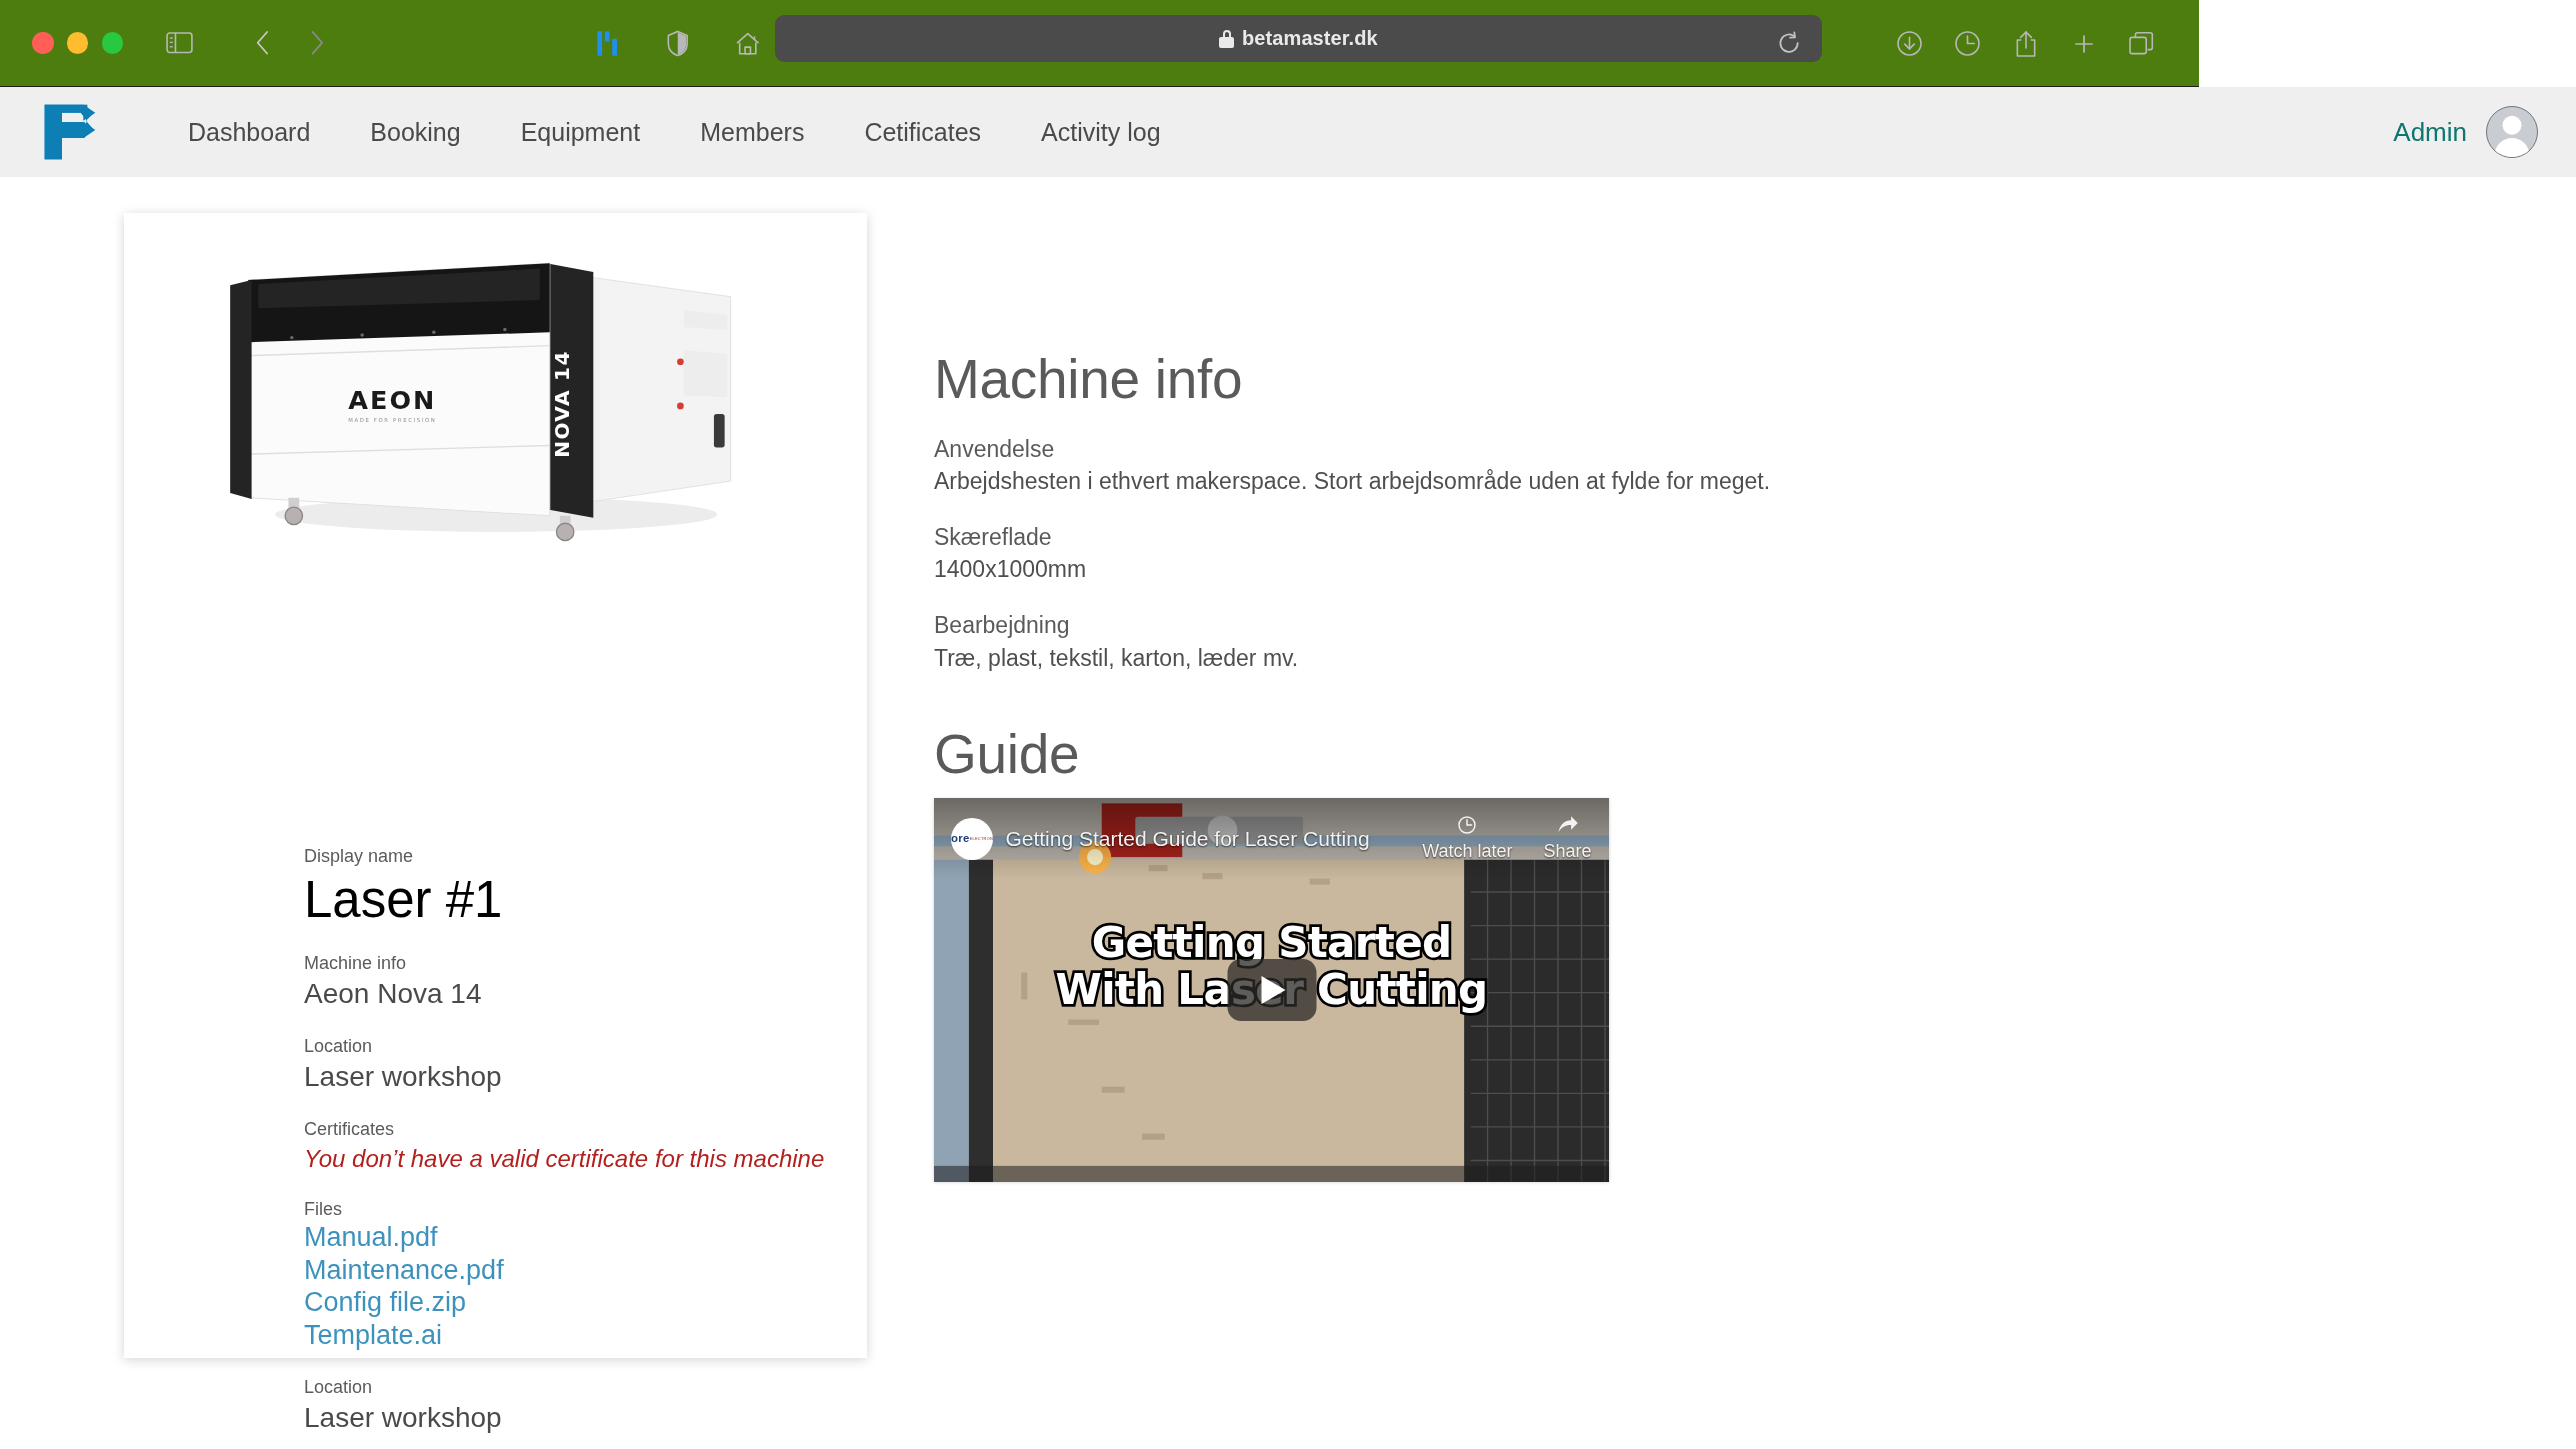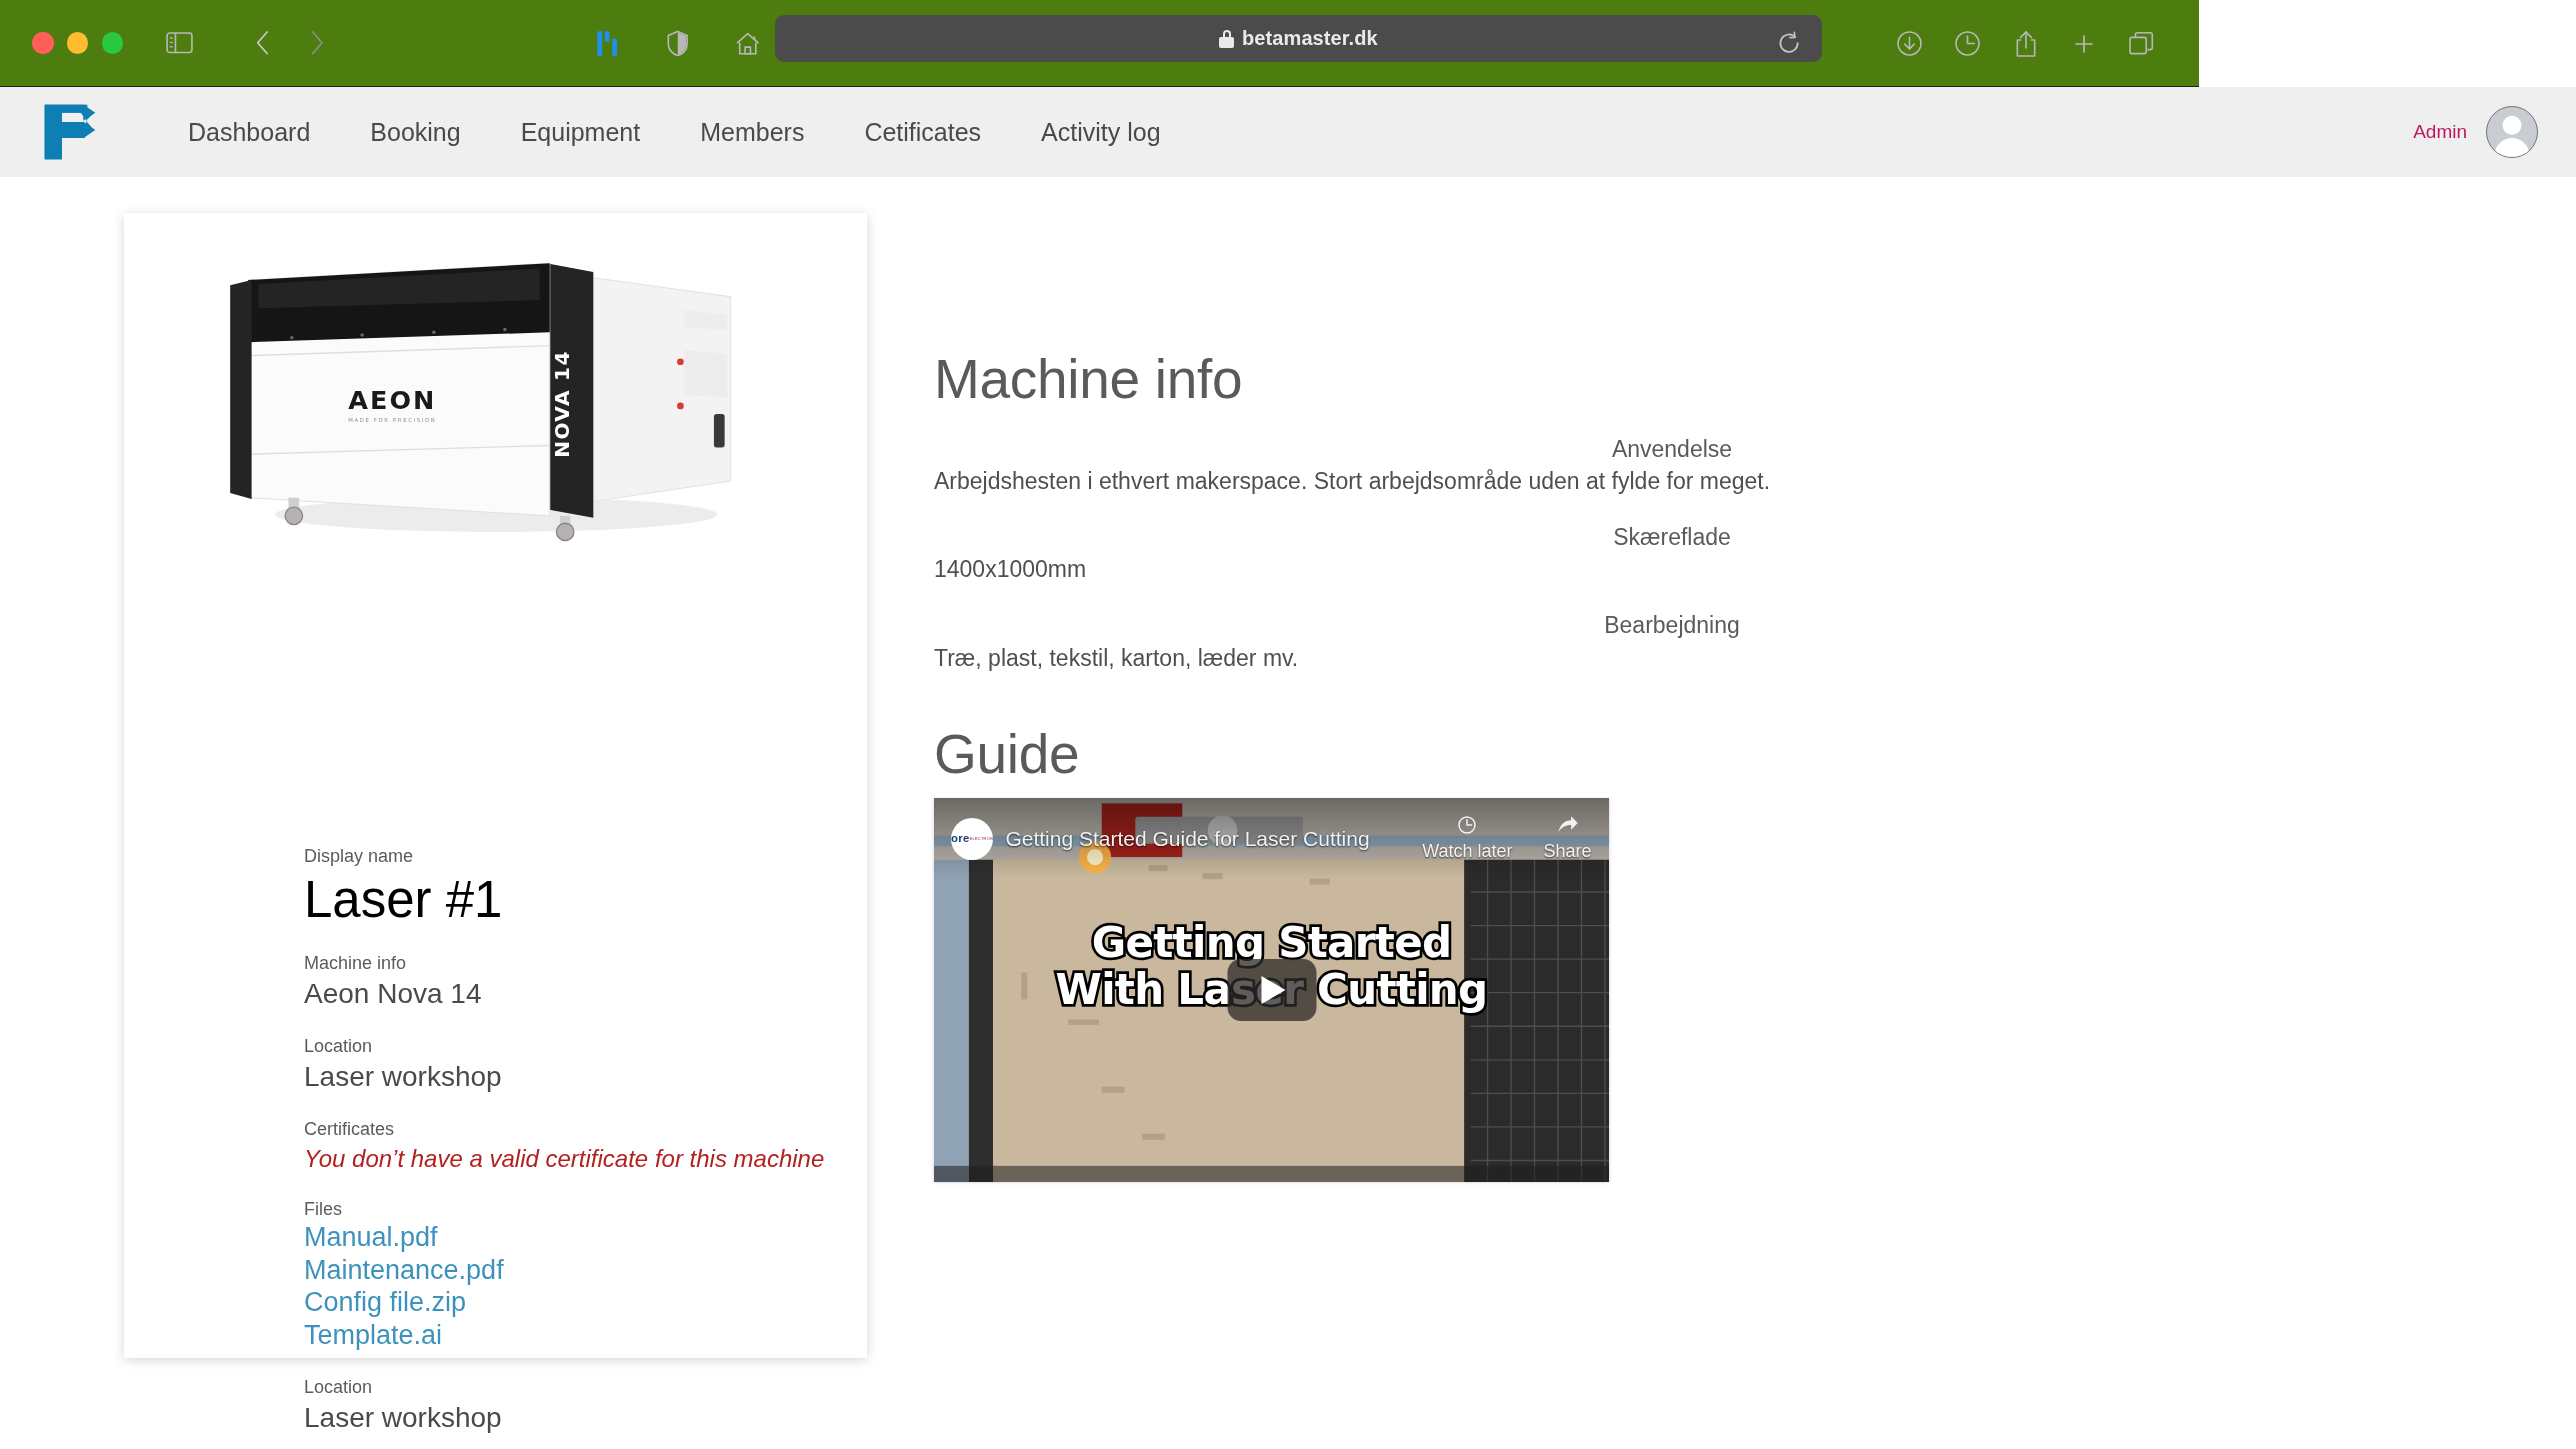--- a/index.html
+++ b/index.html
@@ -73,21 +73,21 @@
   .logo-wrap { margin-left: 42px; width: 56px; height: 58px; }
   .nav-links { display: flex; align-items: center; margin-left: 60px; gap: 0; }
   .nav-link {
     font-size: 25px; color: #4a4a4a;
     padding: 0 30px; cursor: pointer; white-space: nowrap;
   }
   .header-right {
     position: absolute; right: 38px; top: 0; height: 90px;
     display: flex; align-items: center; gap: 19px;
   }
-  .admin-label { font-size: 19px; color: #be185d; }
+  .admin-label { font-size: 26px; color: #0f766e; }
   .avatar {
     width: 52px; height: 52px; border-radius: 50%;
     background: #c9cdd1; border: 1.3px solid #6f7479;
     overflow: hidden; position: relative;
   }
 
   
   .machine-card {
     position: absolute; left: 124px; top: 213px;
     width: 743px; height: 1145px;
@@ -114,21 +114,21 @@
     cursor: pointer; display: block;
   }
 
   
   .info-col { position: absolute; left: 934px; top: 349px; width: 1476px; }
   .section-title {
     font-size: 55px; color: #5a5a5a; font-weight: normal;
     line-height: 1.1; letter-spacing: -0.3px;
   }
   .info-group { margin-top: 23px; }
-  .info-label { font-size: 23px; color: #5a5a5a; line-height: 1.42; text-align: center; }
+  .info-label { font-size: 23px; color: #5a5a5a; line-height: 1.42; }
   .info-text { font-size: 23px; color: #4f4f4f; line-height: 1.42; }
 
   .guide-title { margin-top: 50px; }
 
   
   .video-embed {
     position: absolute; left: 934px; top: 798px;
     width: 675px; height: 384px;
     background: #1b1b1b; overflow: hidden;
     box-shadow: 0 0.7px 3.4px rgba(0,0,0,.2);

